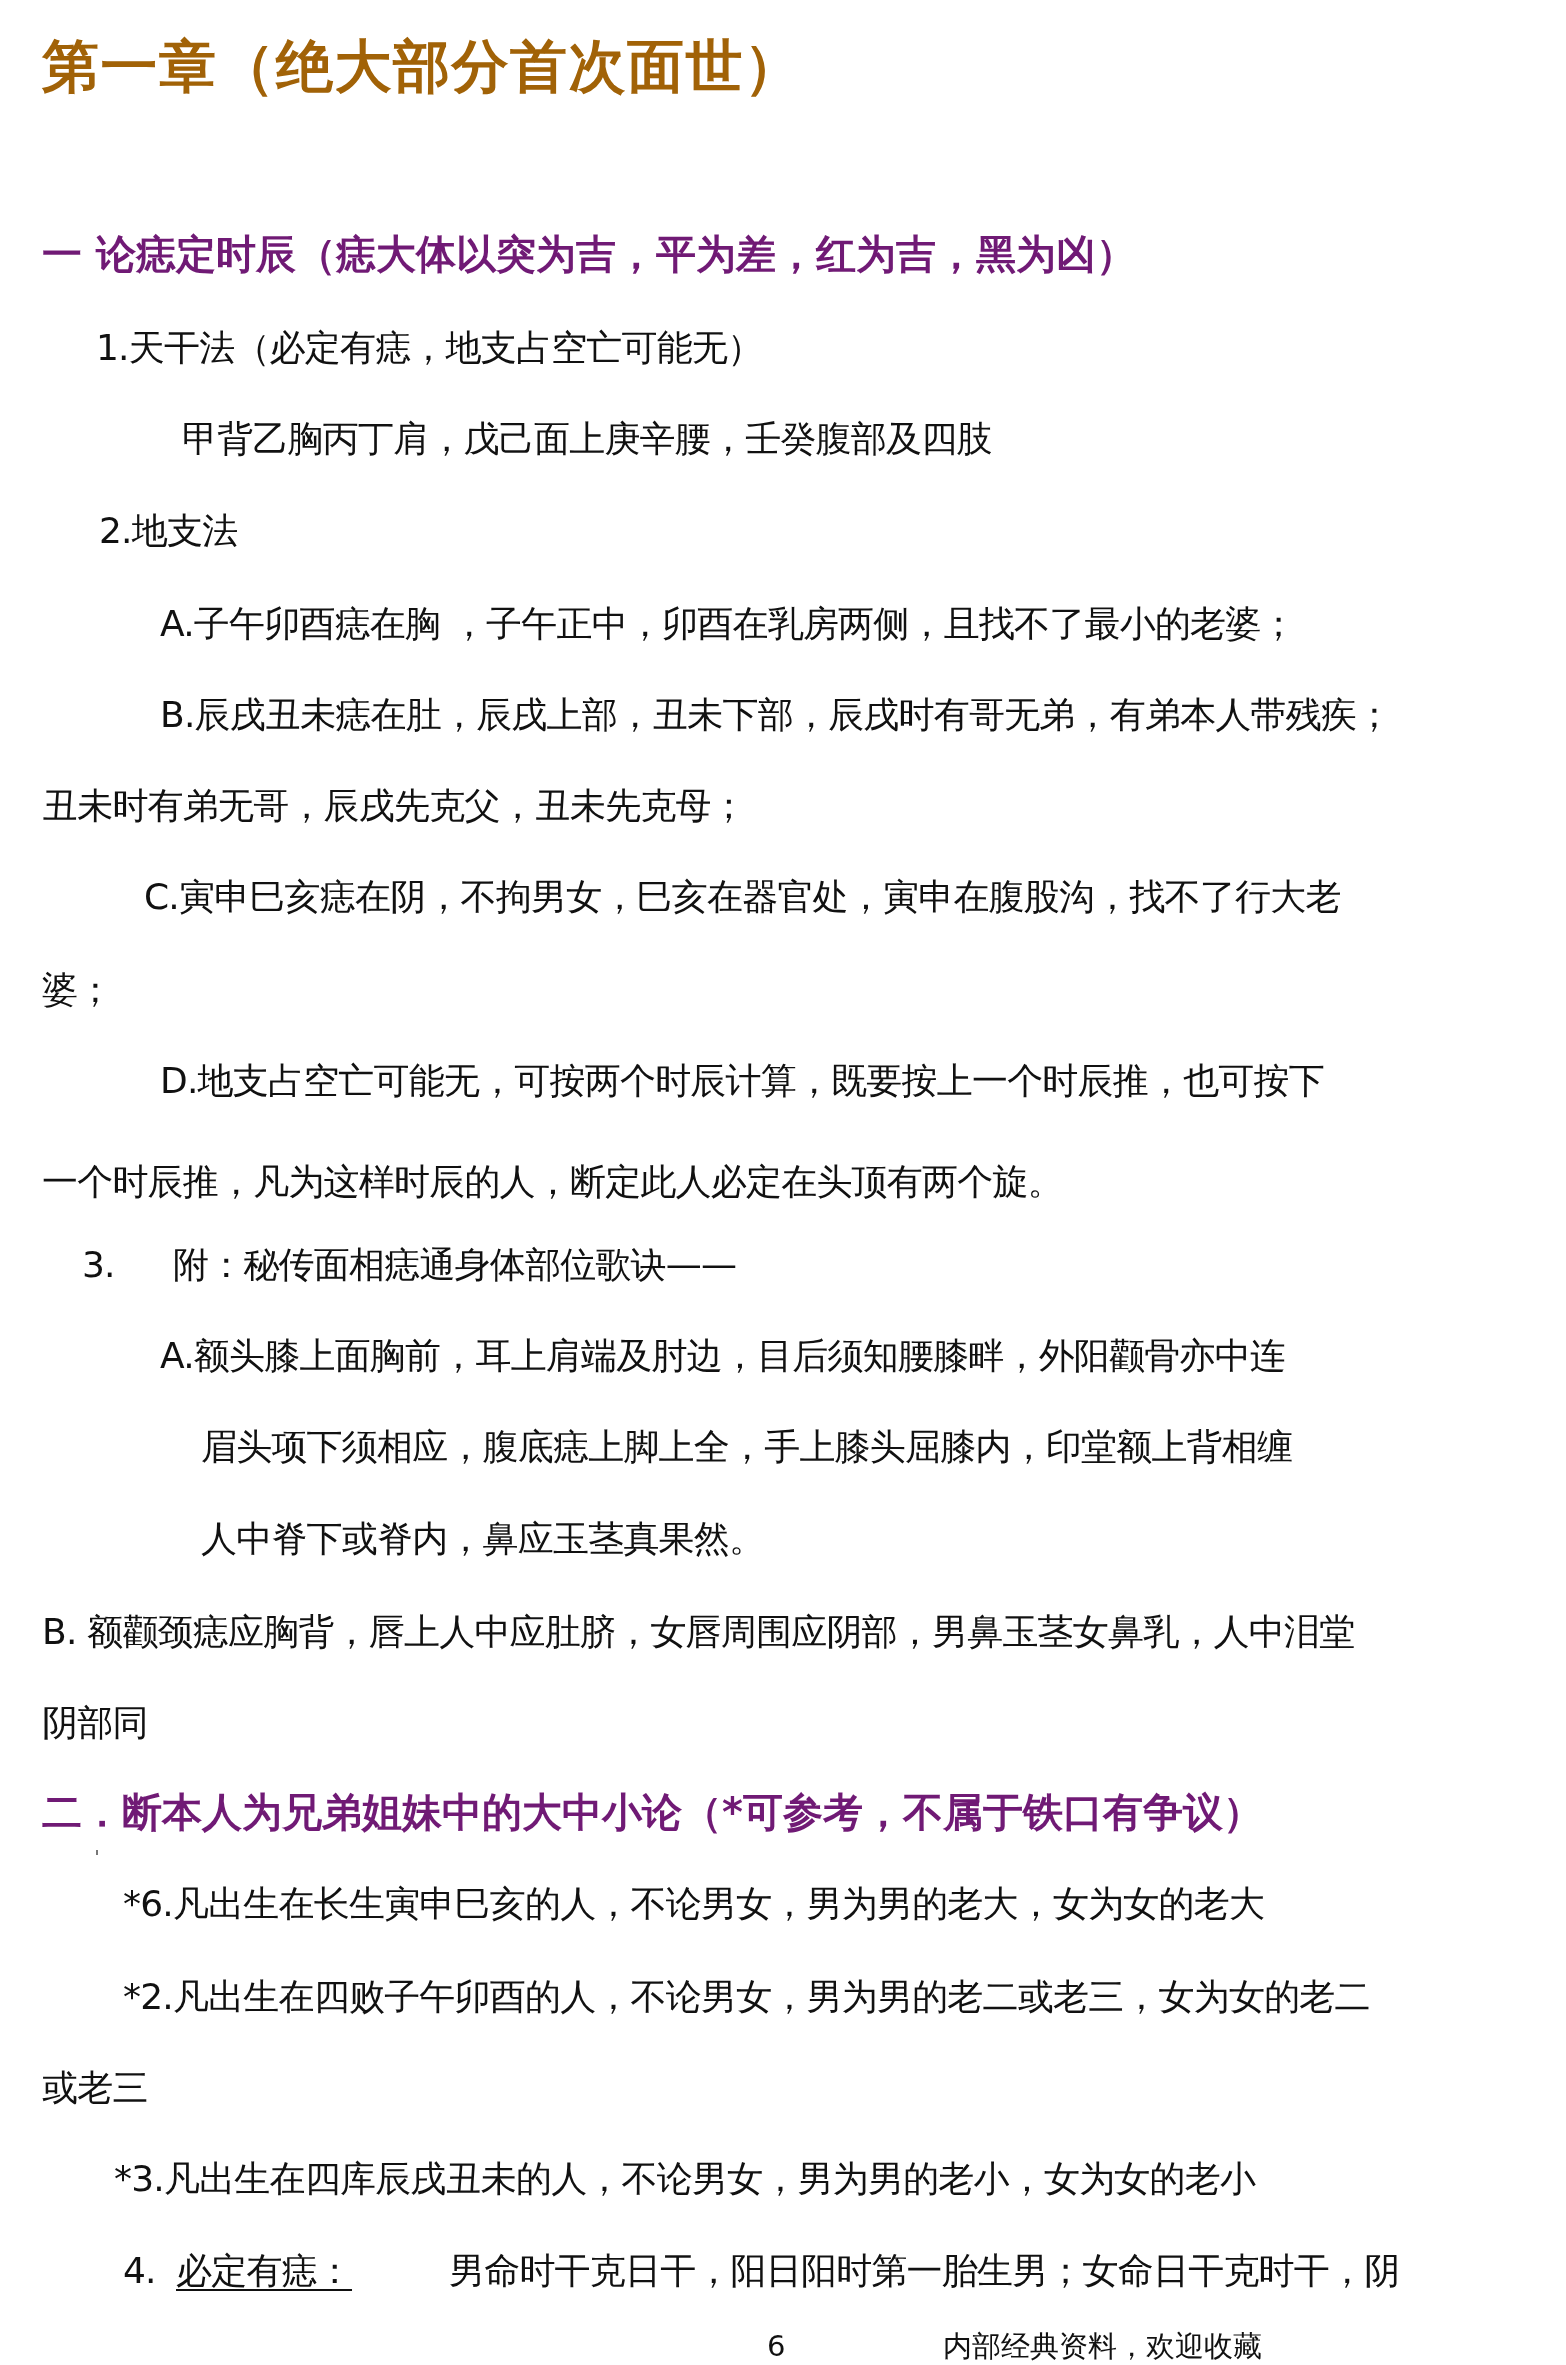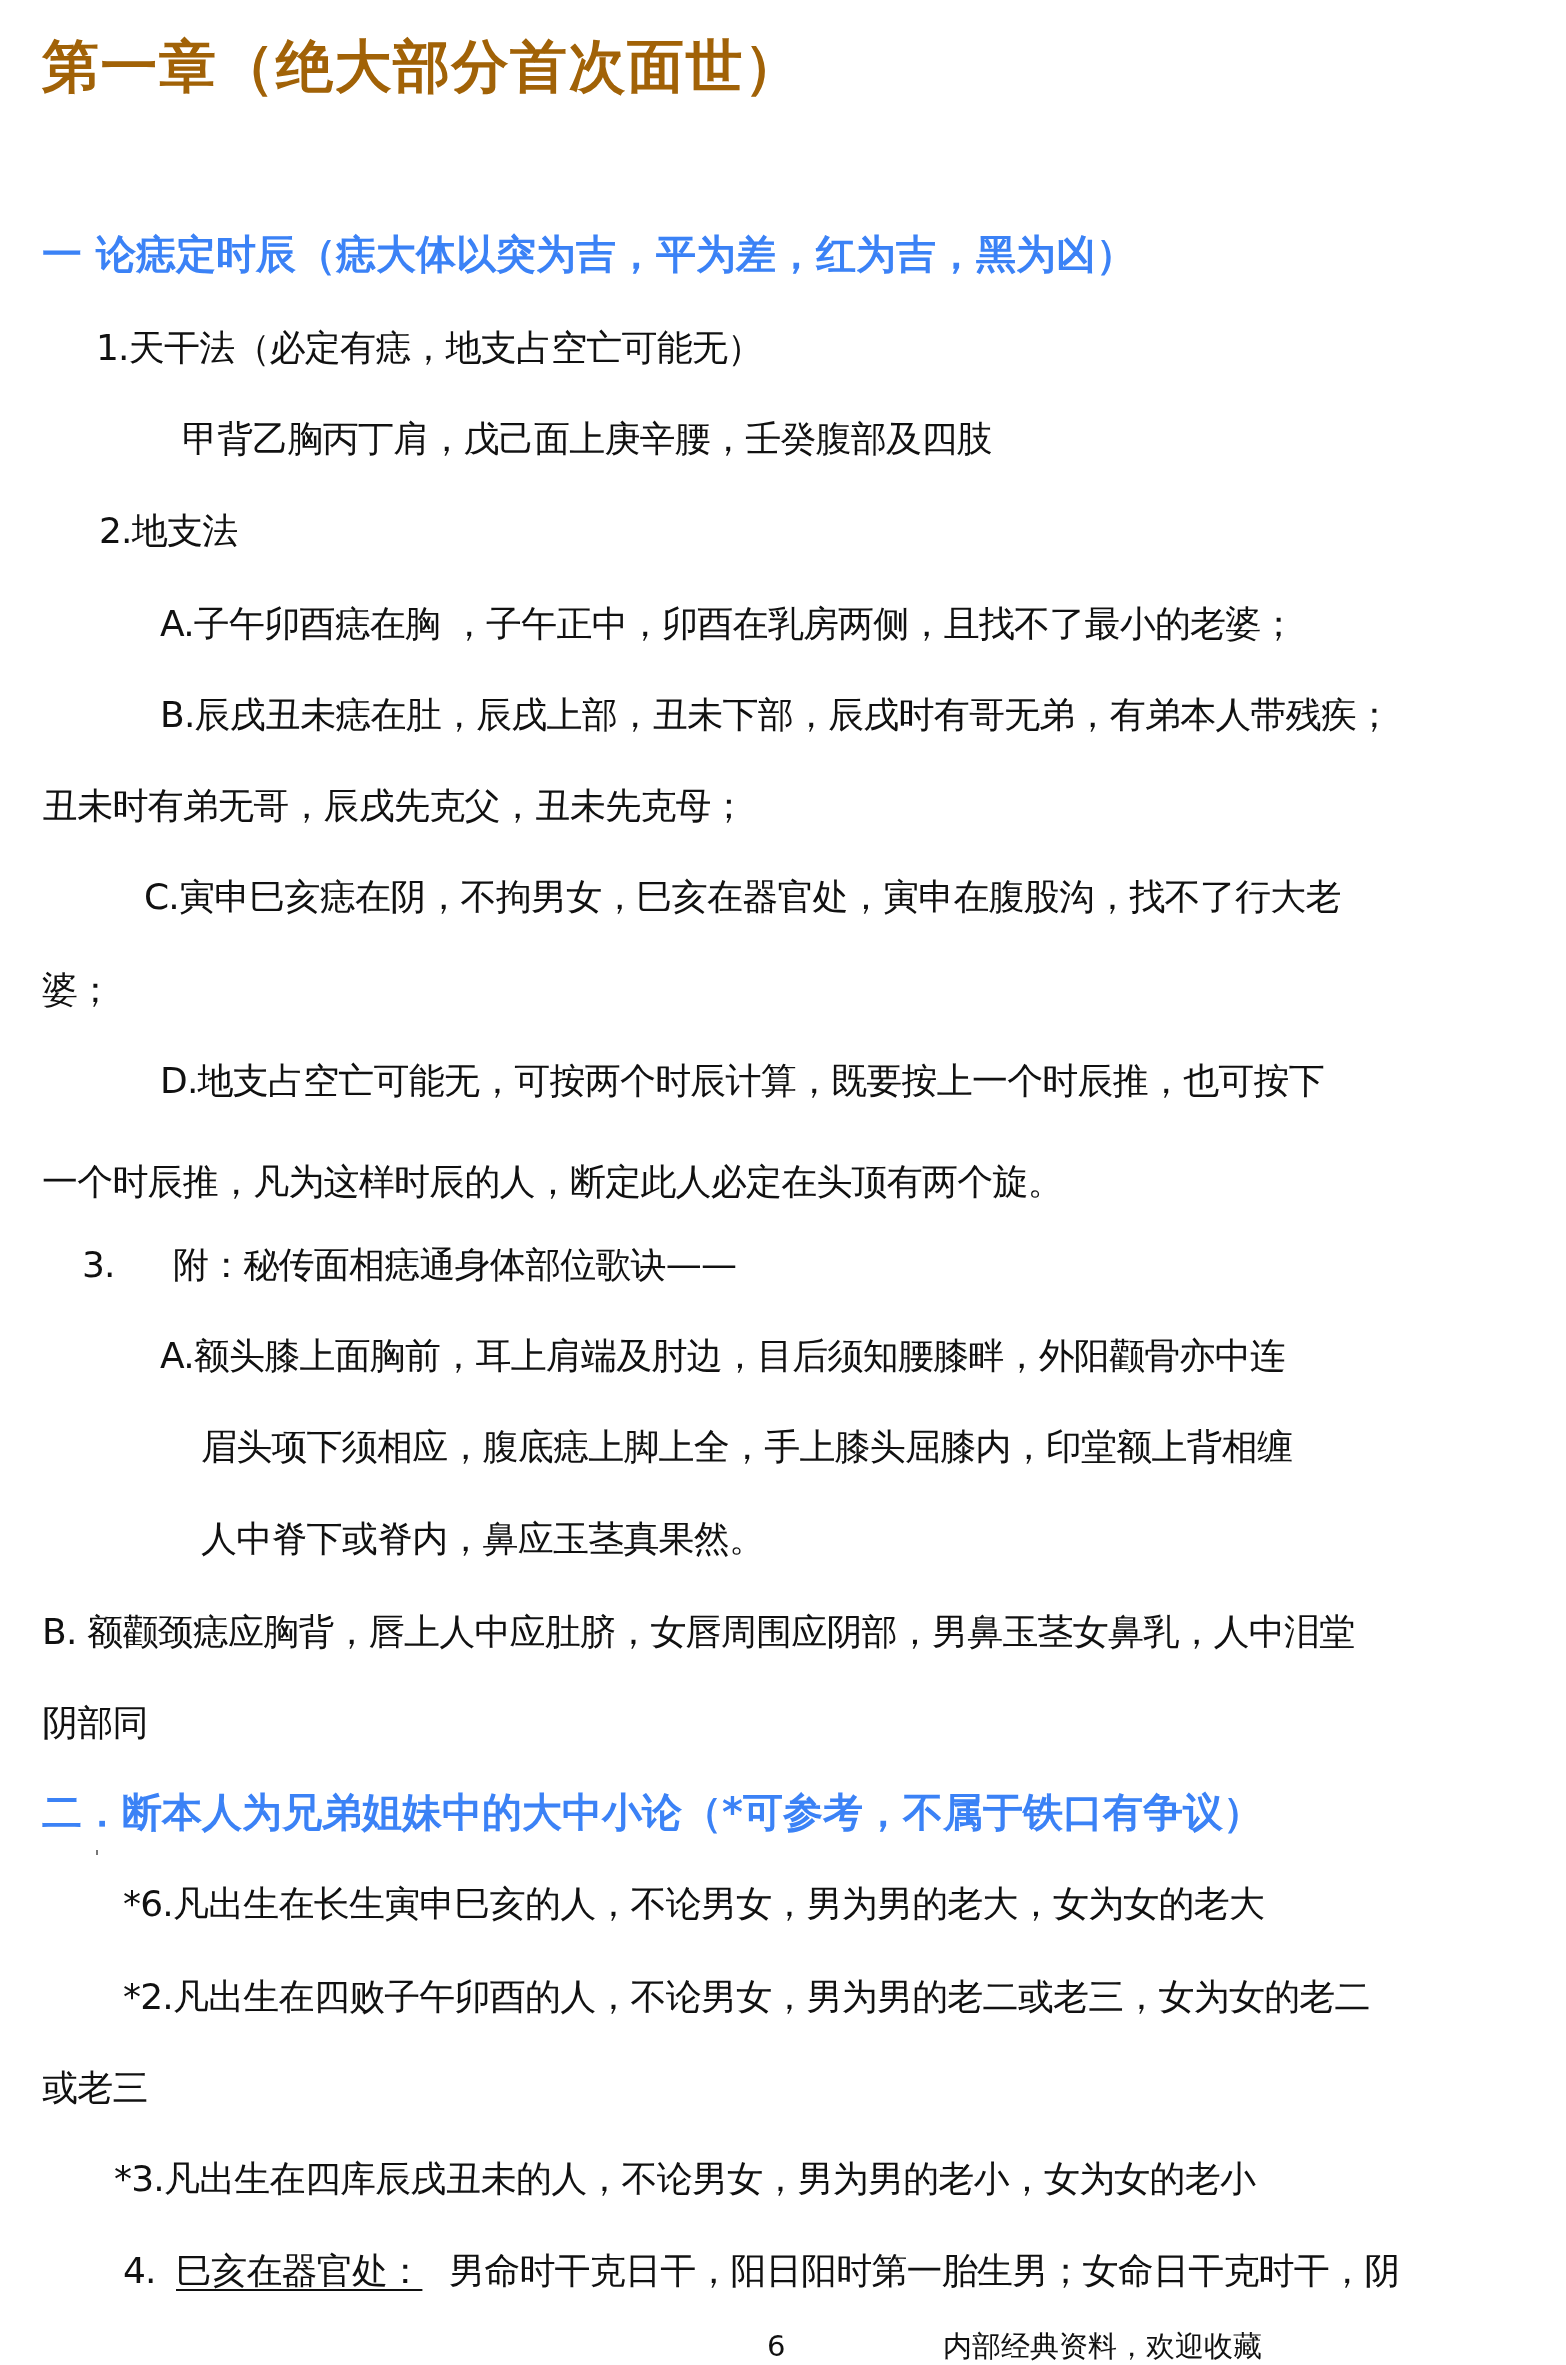--- a/index.html
+++ b/index.html
@@ -32,21 +32,21 @@
       letter-spacing: 1.5px;
       white-space: nowrap;
       color: #a16207;
     }
     .section-heading {
       position: absolute;
       font-size: 40px;
       line-height: 48px;
       font-weight: bold;
       white-space: nowrap;
-      color: #3b82f6;
+      color: #701a75;
     }
     .underlined {
       text-decoration: underline;
       text-decoration-thickness: 2.3px;
       text-underline-offset: 6.2px;
     }
     .footer {
       position: absolute;
       top: 2329px;
       font-size: 29px;
@@ -90,18 +90,18 @@
 
 <div class="section-heading" style="left:42px; top:1788px;">二．断本人为兄弟姐妹中的大中小论（*可参考，不属于铁口有争议）</div>
 <div class="scan-speck" style="left:96px; top:1850px;"></div>
 
 <div class="line" style="left:123px; top:1882px;">*6.凡出生在长生寅申巳亥的人，不论男女，男为男的老大，女为女的老大</div>
 <div class="line" style="left:123px; top:1975px;">*2.凡出生在四败子午卯酉的人，不论男女，男为男的老二或老三，女为女的老二</div>
 <div class="line" style="left:42px; top:2066px;">或老三</div>
 <div class="line" style="left:114px; top:2157px;">*3.凡出生在四库辰戌丑未的人，不论男女，男为男的老小，女为女的老小</div>
 
 <div class="line" style="left:123px; top:2249px;">4.</div>
-<div class="line underlined" style="left:176px; top:2249px;">巳亥在器官处：</div>
+<div class="line underlined" style="left:176px; top:2249px;">必定有痣：</div>
 <div class="line" style="left:449px; top:2249px;">男命时干克日干，阳日阳时第一胎生男；女命日干克时干，阴</div>
 
 <div class="footer" style="left:767px;">6</div>
 <div class="footer" style="left:943px;">内部经典资料，欢迎收藏</div>
 
 
 </body></html>

